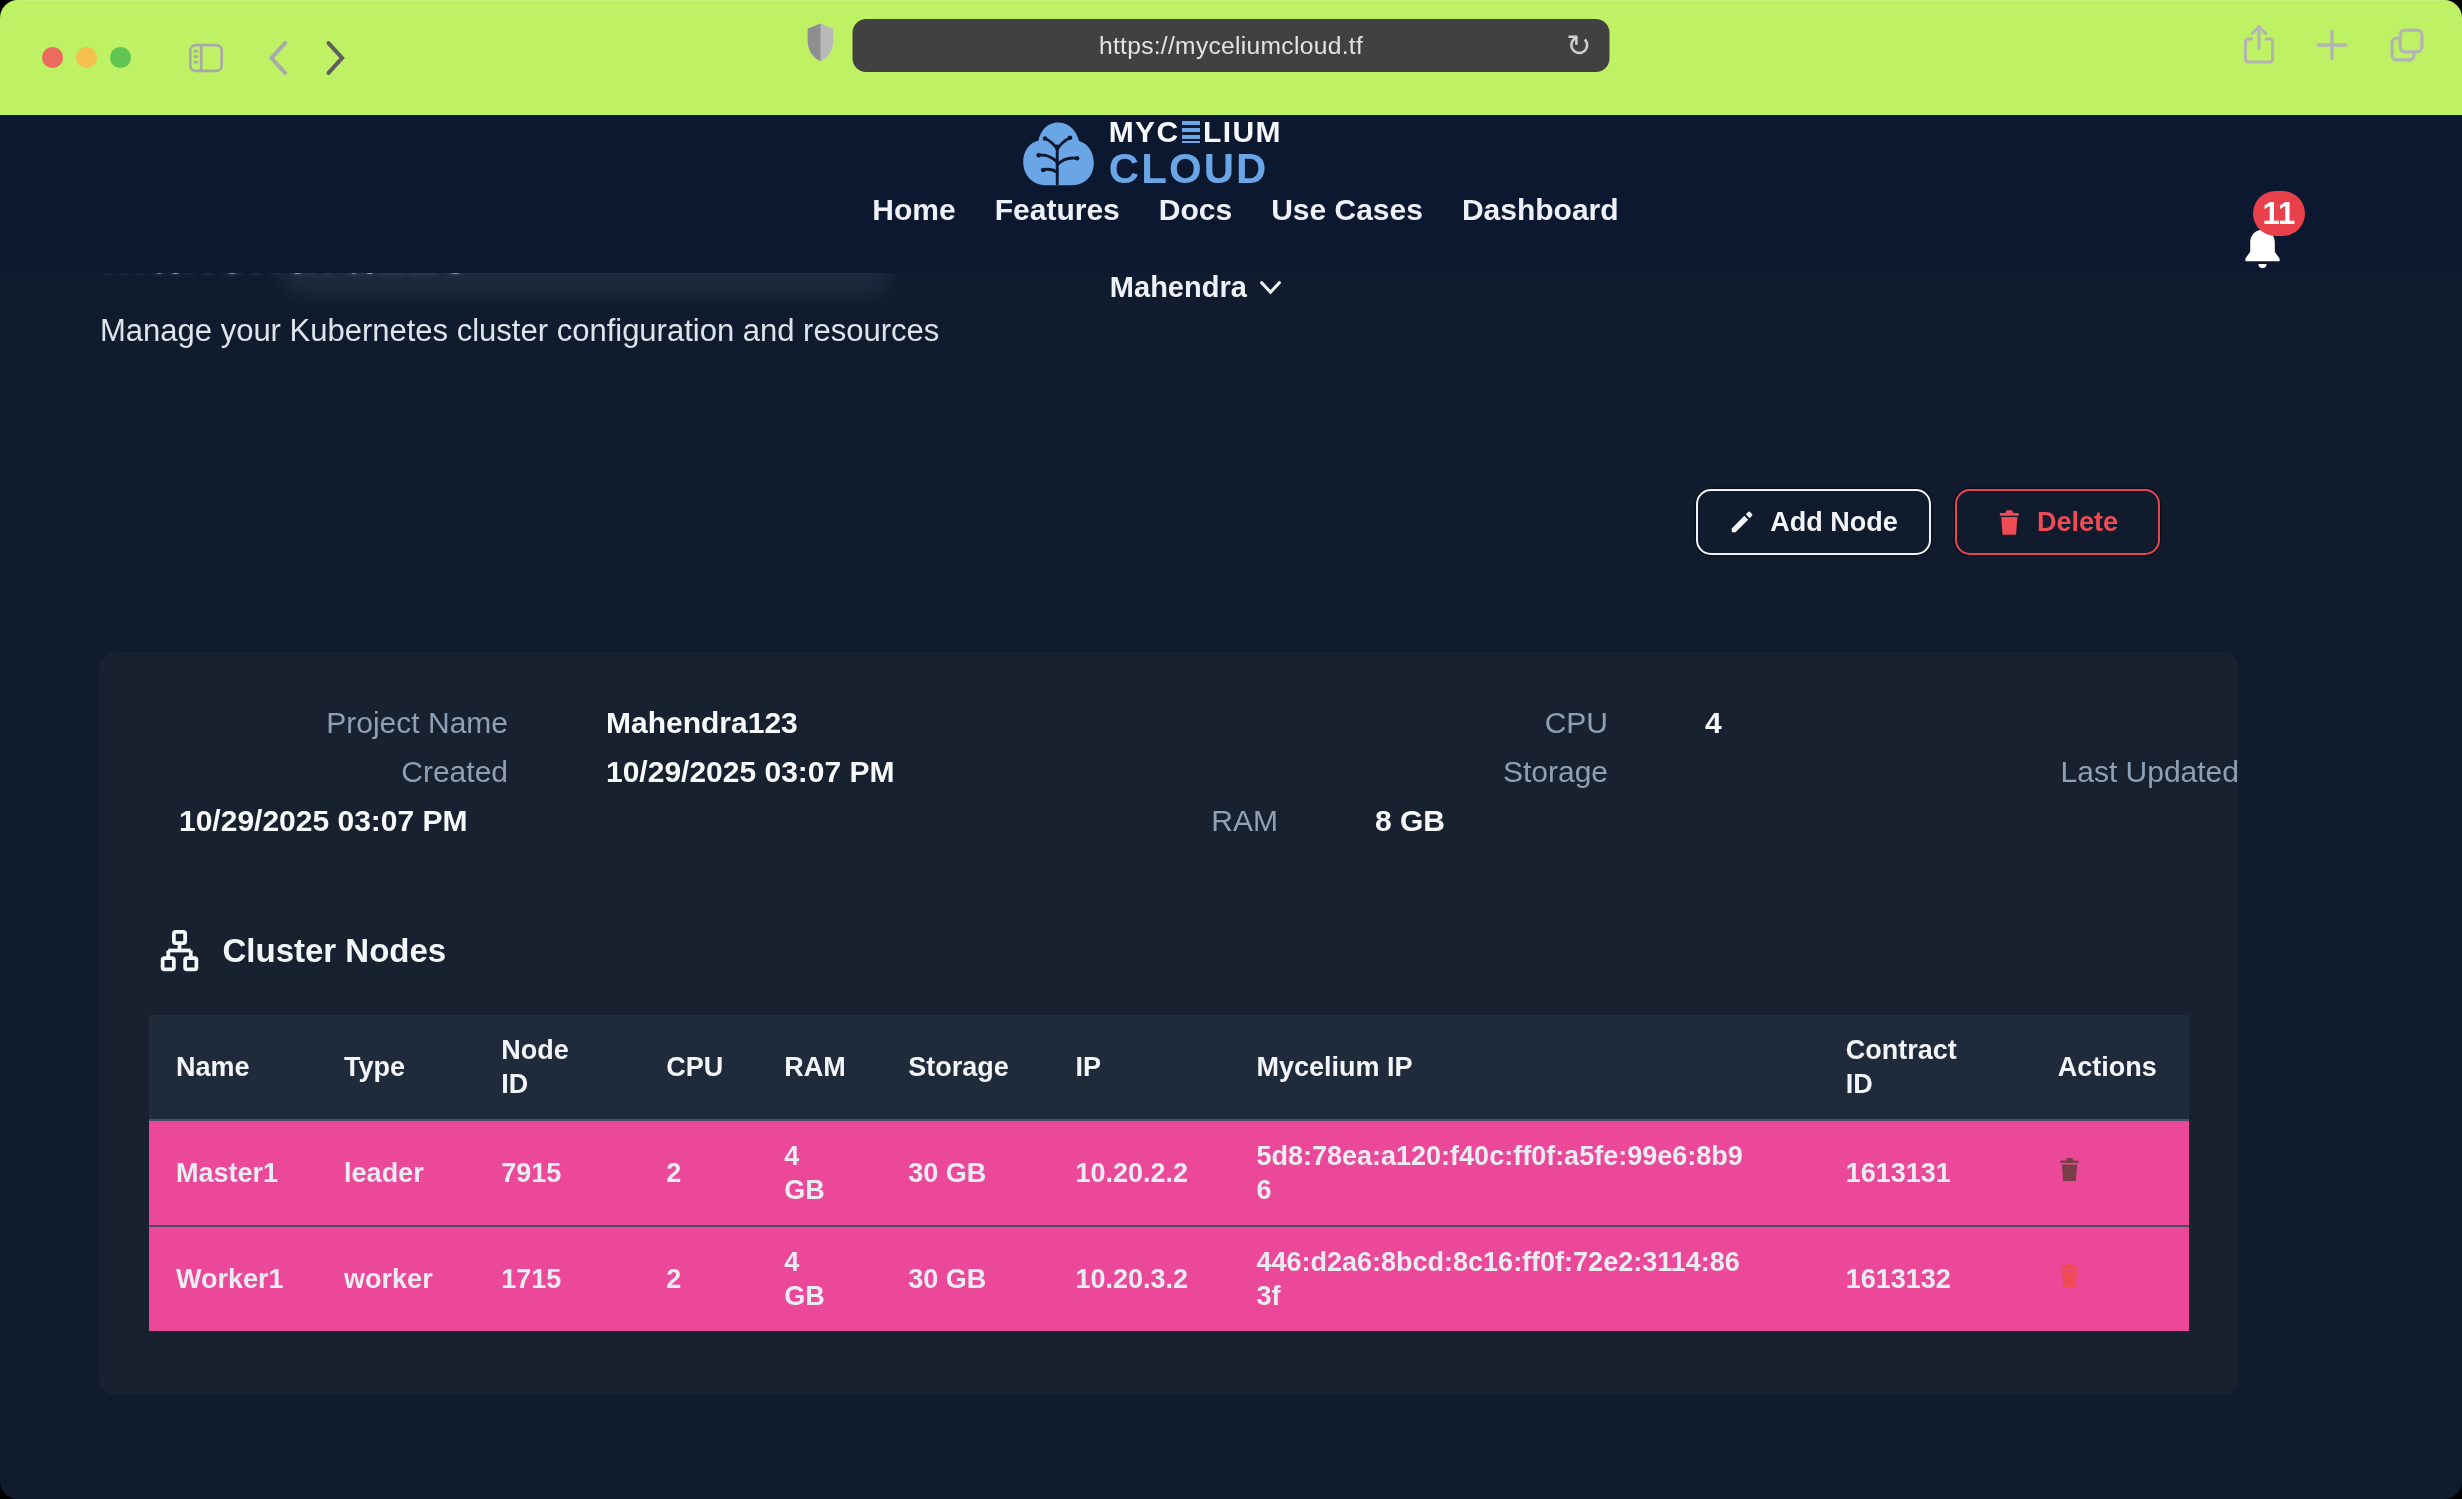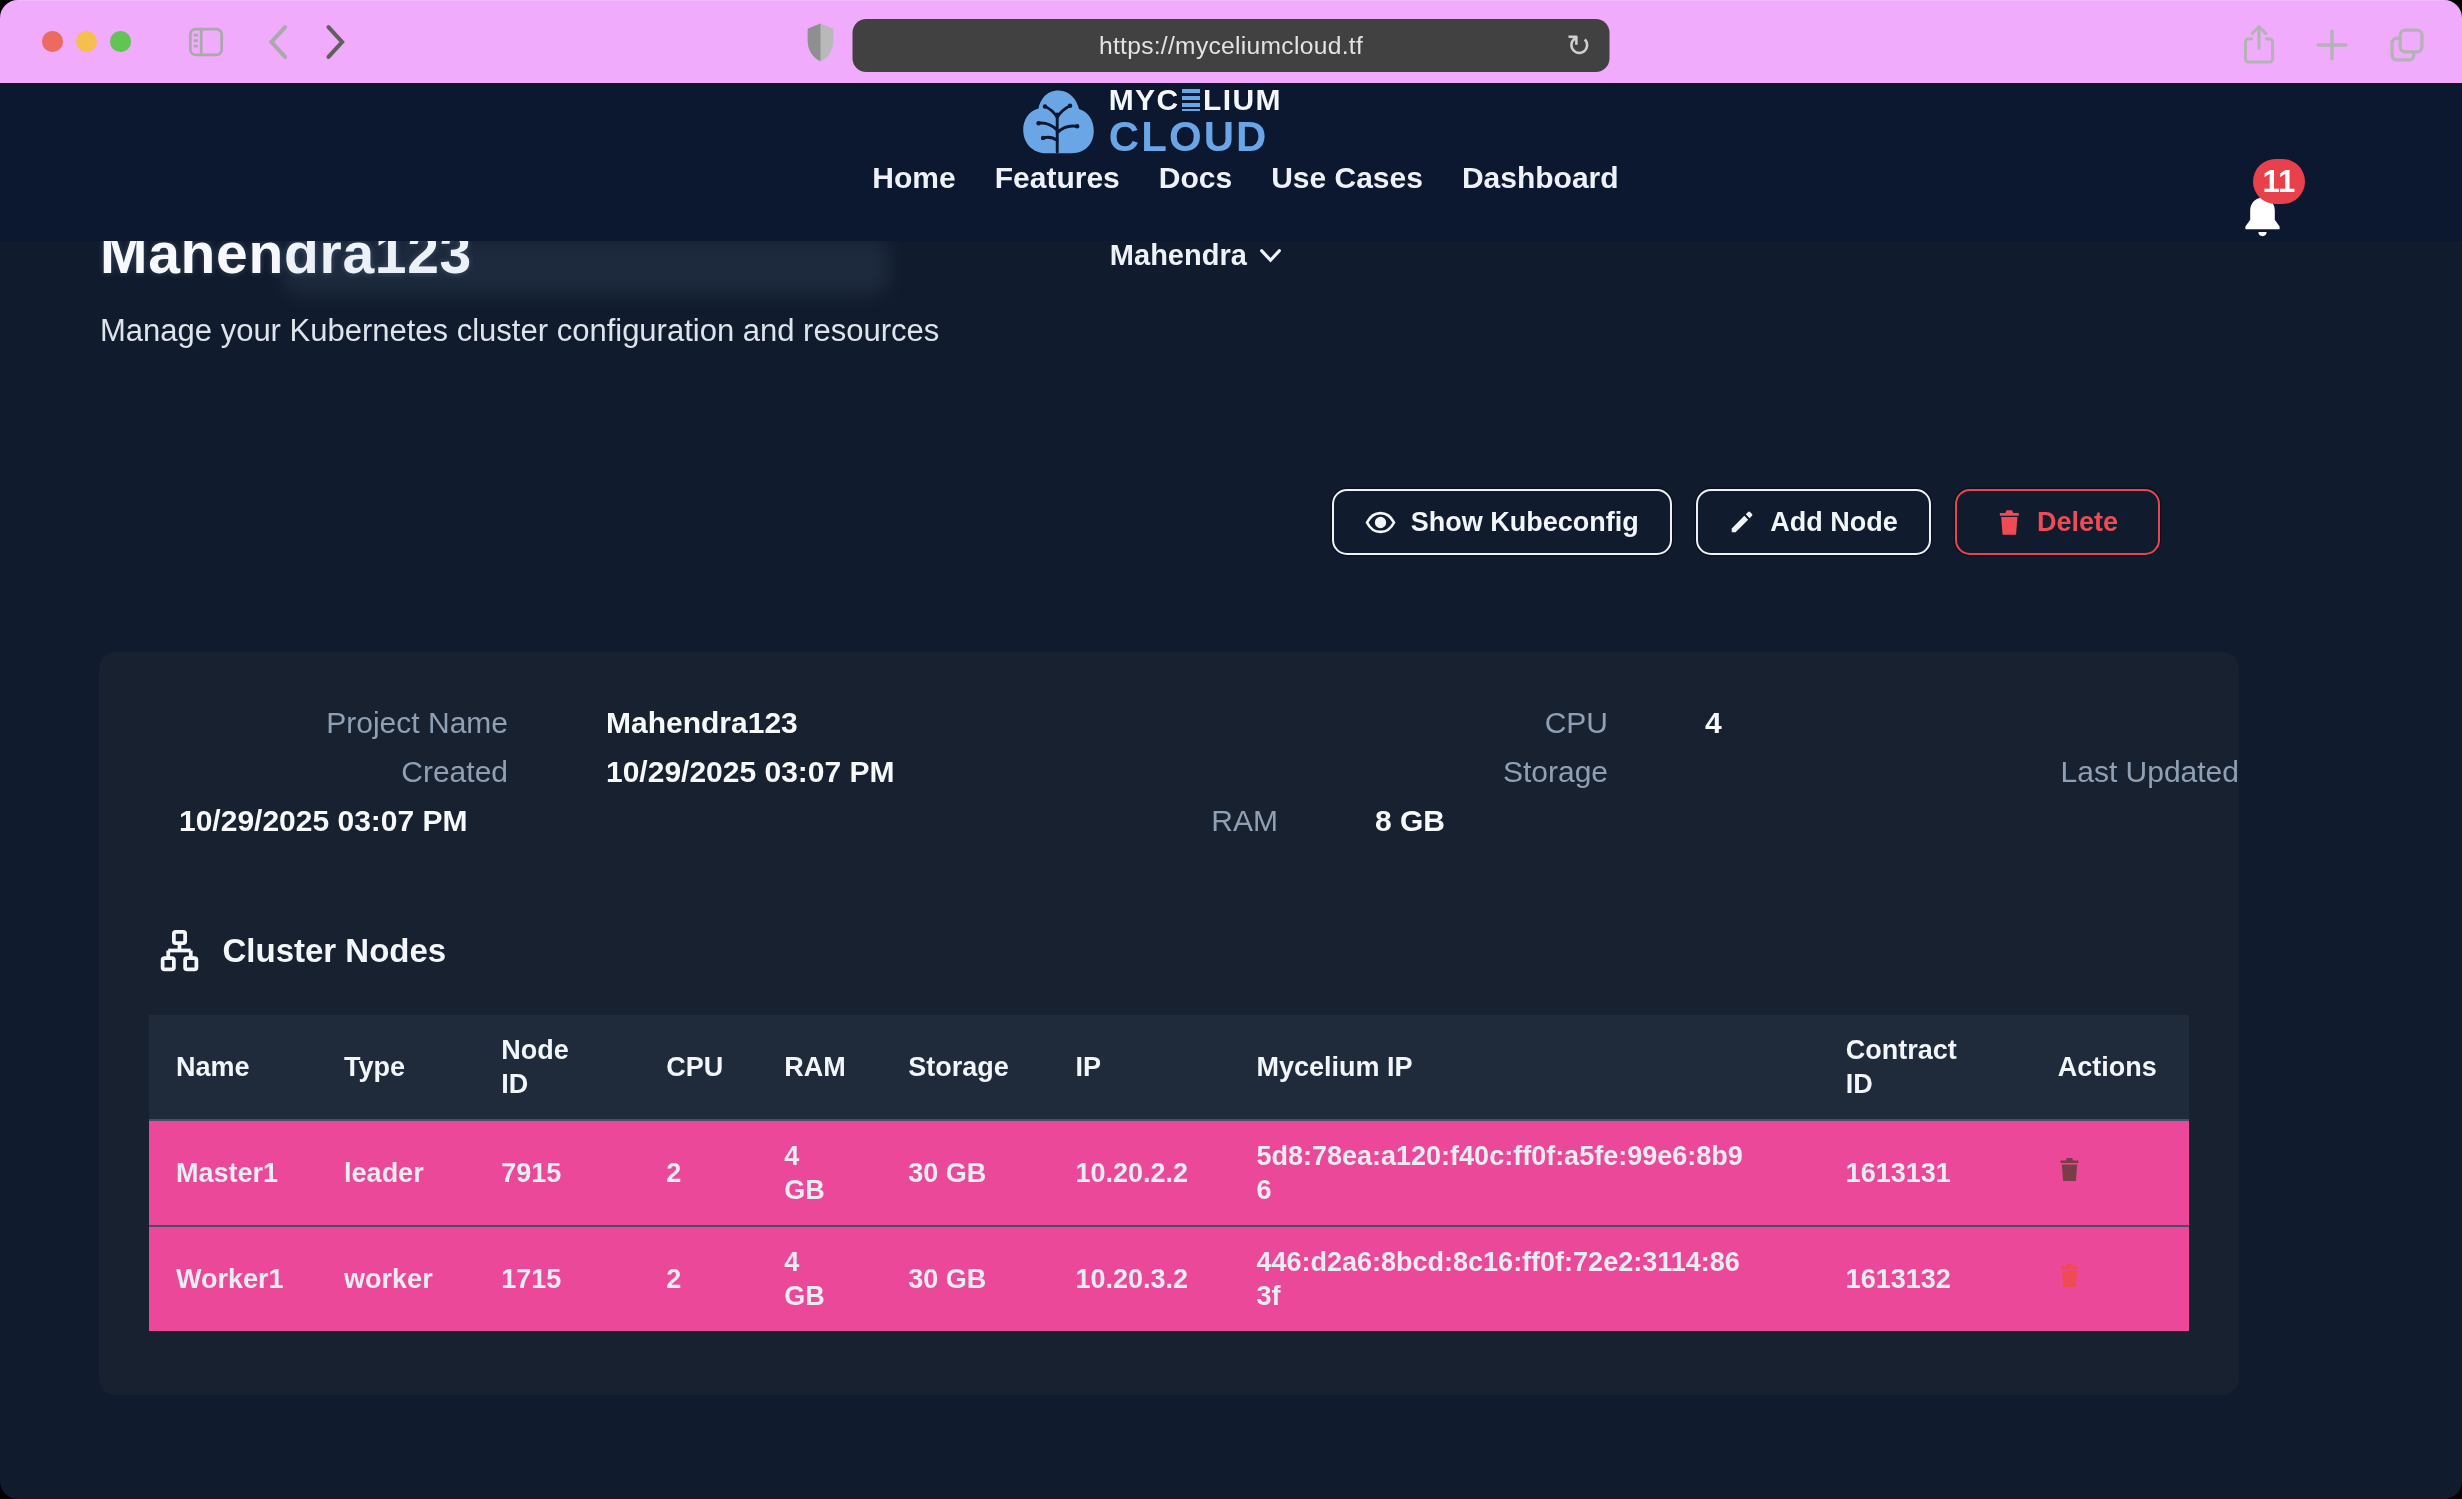--- a/index.html
+++ b/index.html
@@ -1,20 +1,20 @@
 <!DOCTYPE html>
 <html style="font-size:11px"><head>
 <meta charset="utf-8">
 <style>
   * { margin:0; padding:0; box-sizing:border-box; }
   html,body { background:#000; width:2462px; height:1499px; font-family:"Liberation Sans", sans-serif; }
   .window { position:absolute; inset:0; border-radius:18px; overflow:hidden; background:#101b2d; }
 
   
-  .chrome { position:relative; height:84px; background:#f0abfc; border-bottom:1.4px solid #181818; display:flex; align-items:center; padding-left:42px; }
+  .chrome { position:relative; height:116px; background:#bef264; border-bottom:1.4px solid #181818; display:flex; align-items:center; padding-left:42px; }
   .chrome::before { content:""; position:absolute; top:0; left:0; right:0; height:1.4px; background:rgba(255,255,255,.16); }
   .lights { display:flex; gap:13.7px; }
   .light { width:20.5px; height:20.5px; border-radius:50%; }
   .light.red    { background:#ed6a5e; }
   .light.yellow { background:#f4bf4f; }
   .light.green  { background:#61c554; }
   .chrome-icon { color:#a9a9a9; display:flex; align-items:center; justify-content:center; }
   .sidebar-toggle { margin-left:57px; }
   .nav-arrow-back { margin-left:42px; }
   .nav-arrow-fwd  { margin-left:33px; color:#5f5f5f; }
@@ -194,27 +194,20 @@
         <polyline points="2,2 8.5,9 15,2"></polyline>
       </svg>
     </div>
   </div>
 
   <div class="glow"></div>
   <div class="page-title">Mahendra123</div>
   <div class="subtitle">Manage your Kubernetes cluster configuration and resources</div>
 
   <div class="actions-row">
-    <button class="btn">
-      <svg width="31" height="23" viewBox="0 0 23 17" fill="none" stroke="#f2f5f9" stroke-width="2">
-        <path d="M1.5 8.5 C4 3.5 7.5 1.5 11.5 1.5 S19 3.5 21.5 8.5 C19 13.5 15.5 15.5 11.5 15.5 S4 13.5 1.5 8.5 Z"></path>
-        <circle cx="11.5" cy="8.5" r="3.2" fill="#f2f5f9"></circle>
-      </svg>
-      <span>Show Kubeconfig</span>
-    </button>
     <button class="btn">
       <svg width="26" height="26" viewBox="0 0 19 19" fill="#f2f5f9">
         <path d="M2 14.2 V17 h2.8 L14 7.8 11.2 5 Z"></path>
         <path d="M12.3 3.9 15.1 6.7 16.8 5 a1 1 0 0 0 0-1.4 L15.4 2.2 a1 1 0 0 0 -1.4 0 Z"></path>
       </svg>
       <span>Add Node</span>
     </button>
     <button class="btn danger">
       <svg width="24.6" height="27" viewBox="0 0 18 20" fill="#ef4b55">
         <path d="M3 6 h12 l-1 13 H4 Z"></path>

